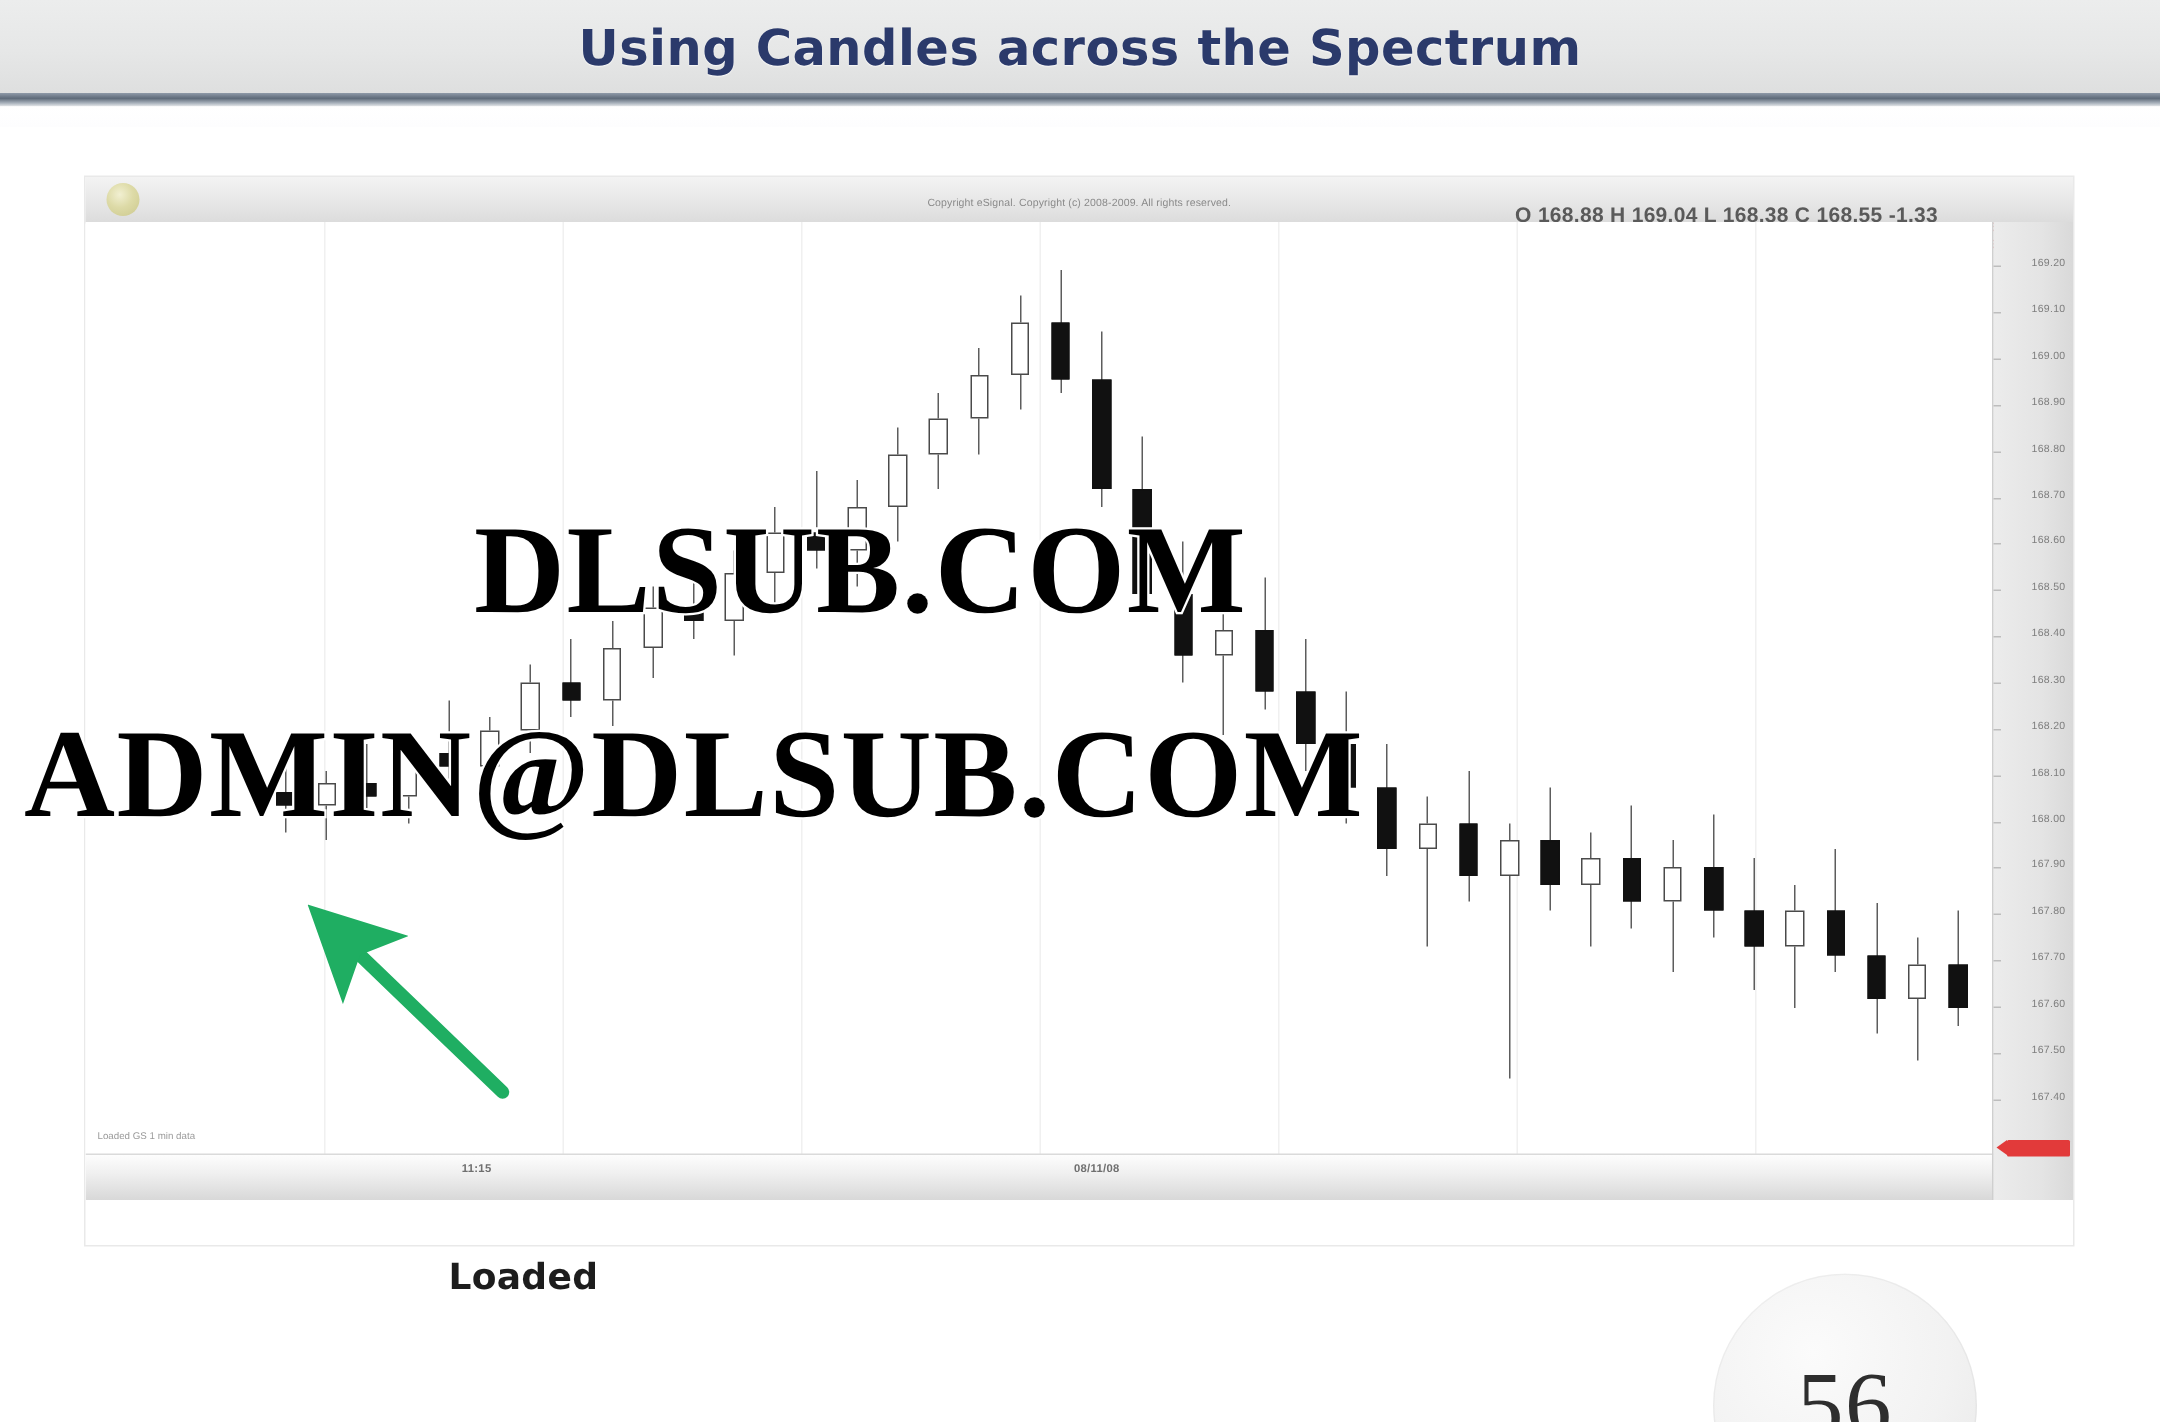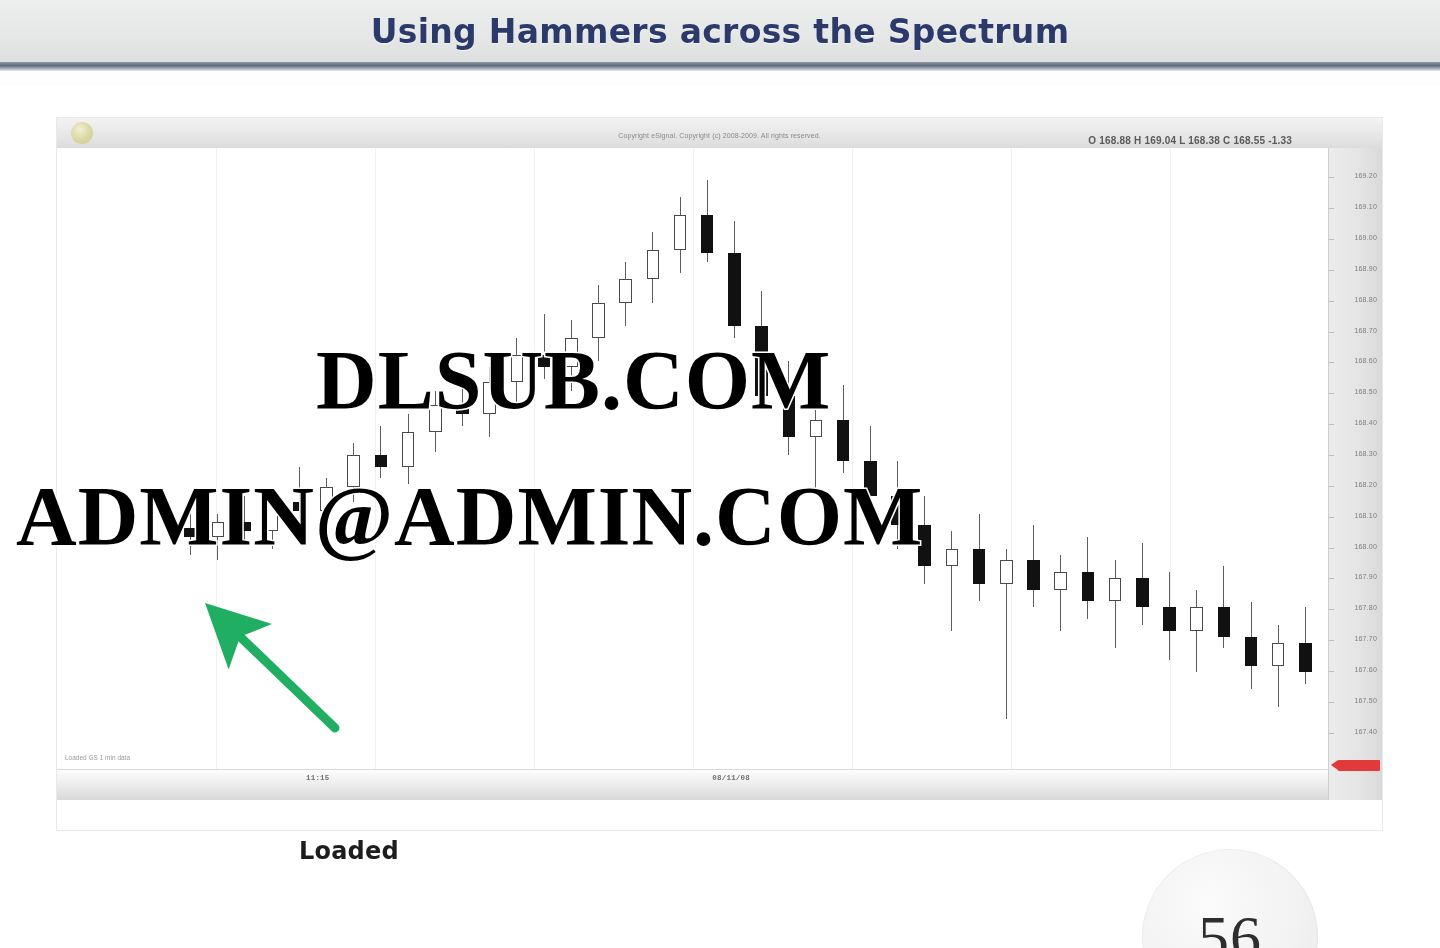--- a/index.html
+++ b/index.html
@@ -58,21 +58,21 @@
     position:absolute;left:0;top:3px;width:1325px;text-align:center;
     font-size:9px;font-weight:bold;color:#3c3c3c;letter-spacing:.2px;
     font-family:"Liberation Sans", sans-serif;
   }
   #chart-copyright{
     position:absolute;left:0;top:14px;width:1325px;text-align:center;
     font-size:7px;color:#8a8a8a;letter-spacing:.1px;
   }
   #chart-quote{
     position:absolute;right:90px;top:17px;
-    font-size:10px;font-weight:bold;color:#5a5a5a;letter-spacing:.2px;
+    font-size:14px;font-weight:bold;color:#5a5a5a;letter-spacing:.2px;
     white-space:nowrap;
   }
   #chart-last-price{
     position:absolute;right:46px;top:29px;text-align:right;
     font-size:8px;font-weight:bold;color:#d03a3a;line-height:1.35;
   }
 
   
   #plot-area{
     position:absolute;left:0;top:30px;width:1272px;height:652px;
@@ -116,21 +116,21 @@
   }
 
   
   #time-axis{
     position:absolute;left:0;bottom:0;width:1272px;height:30px;
     background:linear-gradient(180deg,#fdfdfd 0%,#f0f0f0 40%,#d8d8d8 100%);
     border-top:1px solid #dadada;
   }
   .time-tick{
     position:absolute;top:4px;font-size:7.5px;font-weight:bold;color:#6f6f6f;
-    letter-spacing:.2px;transform:translateX(-50%);white-space:nowrap;font-family:Liberation Mono, monospace;
+    letter-spacing:.2px;transform:translateX(-50%);white-space:nowrap;
   }
   #chart-status{
     position:absolute;left:8px;top:-16px;font-size:6.5px;color:#9a9a9a;
     white-space:nowrap;
   }
 
   
   #hammers-label{
     position:absolute;left:299px;top:752px;
     font-size:24px;font-weight:bold;color:#1d1d1d;
@@ -165,21 +165,21 @@
     left:316px;top:332px;font-size:84px;
   }
   #watermark-2{
     left:16px;top:468px;font-size:84px;
   }
 </style>
 </head>
 <body>
 
 <div id="slide-header">
-  <div id="slide-title">Using Hammers across the Spectrum</div>
+  <div id="slide-title">Using Candles across the Spectrum</div>
 </div>
 <div id="header-rule"></div>
 <div id="header-rule-shine"></div>
 
 <div id="slide-body">
 
   <div id="chart-window">
 
     <div id="chart-titlebar">
       <div id="chart-logo"></div>
@@ -438,14 +438,14 @@
   <div id="page-badge">
     <span id="page-number">56</span>
   </div>
 
 </div>
 
 <div id="watermark-1" class="watermark">
   <span>DLSUB.COM</span>
 </div>
 <div id="watermark-2" class="watermark">
-  <span>ADMIN@ADMIN.COM</span>
+  <span>ADMIN@DLSUB.COM</span>
 </div>
 
 </body></html>

